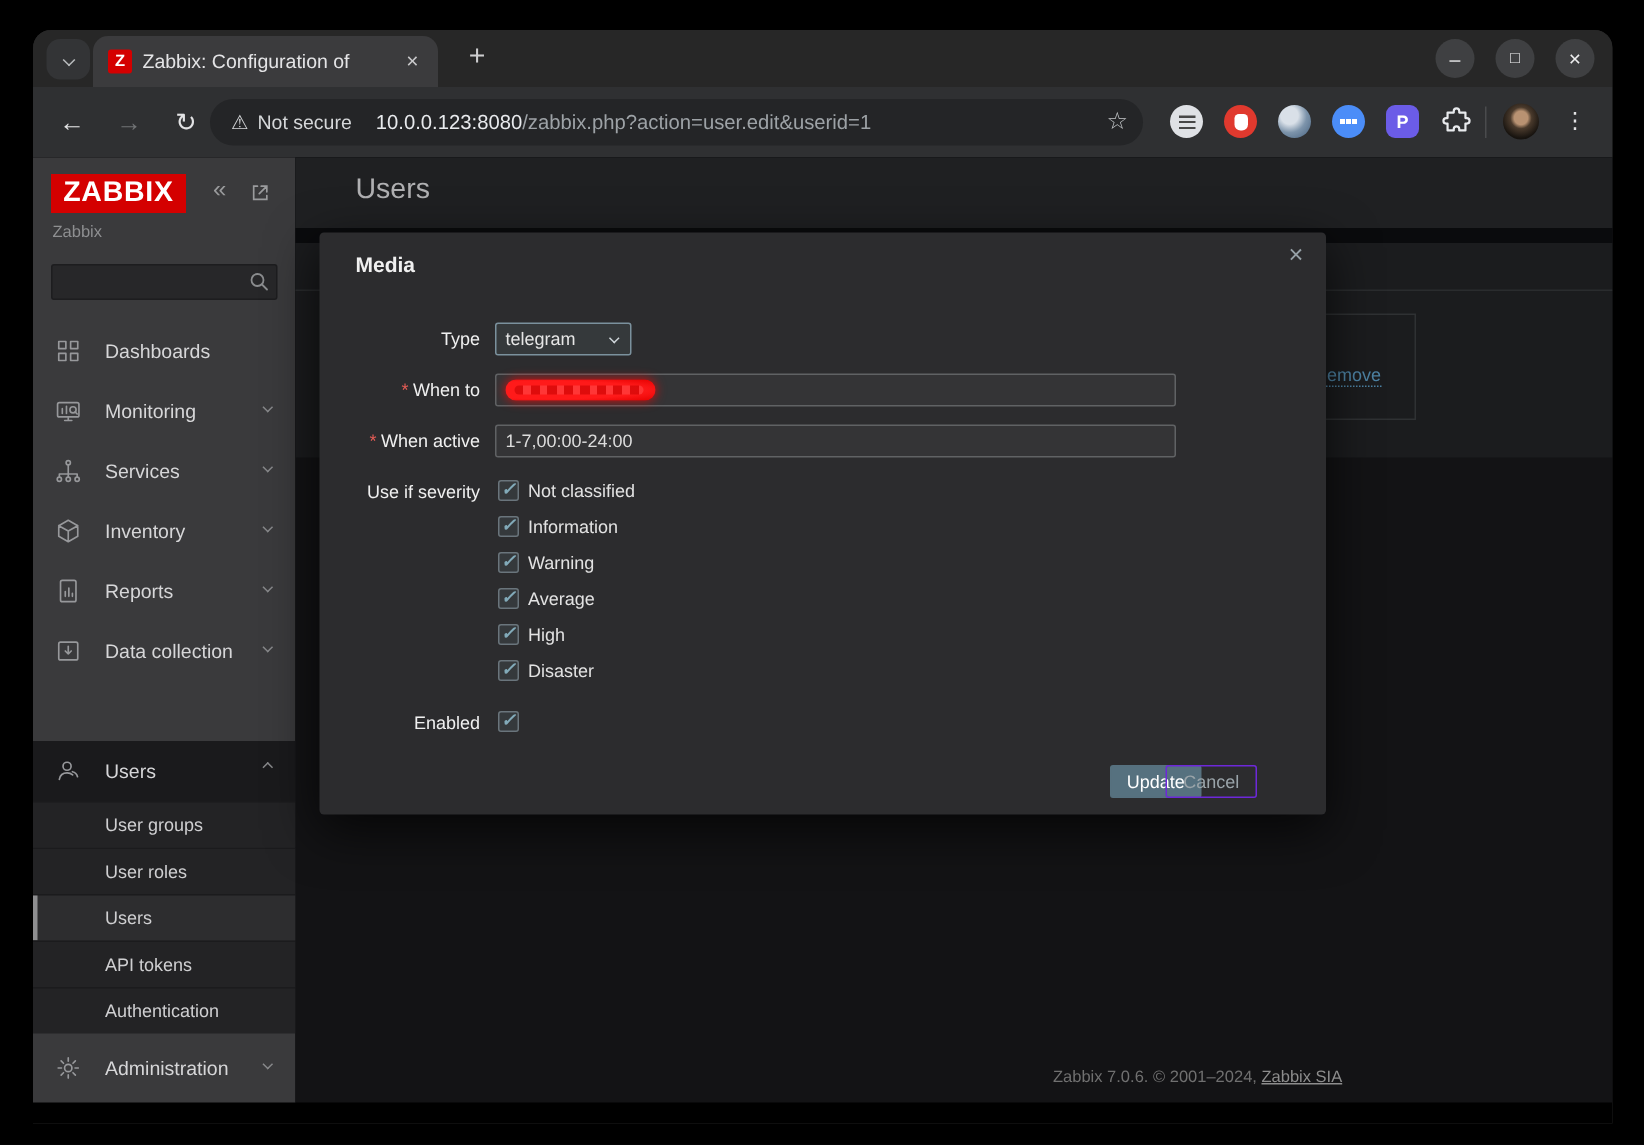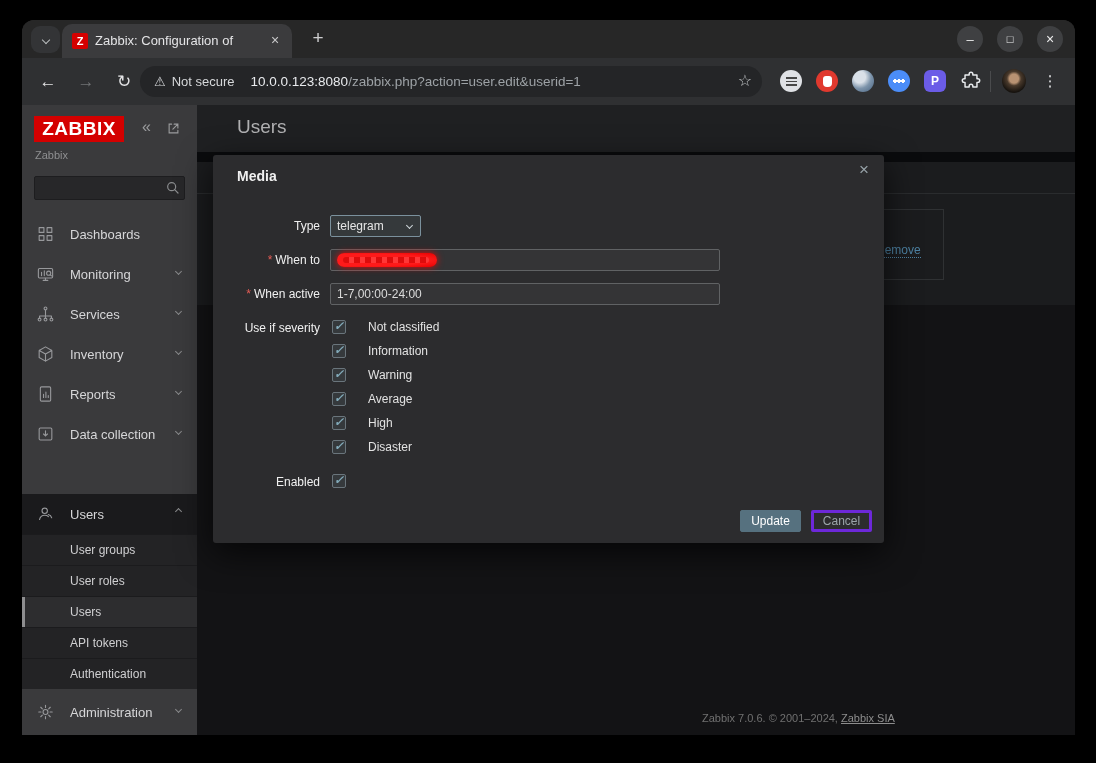--- a/index.html
+++ b/index.html
@@ -73,30 +73,30 @@
   .pgfooter{position:absolute;left:505px;top:607px;font-size:11px;color:#707070;white-space:nowrap}
   .pgfooter a{color:#8d8d8d;text-decoration:underline;cursor:pointer}
   
   .modal{position:absolute;left:191px;top:50px;width:671px;height:388px;background:#2c2c2e;border-radius:3px;box-shadow:0 10px 34px rgba(0,0,0,.7)}
   .mtitle{position:absolute;left:24px;top:13px;font-size:14px;font-weight:bold;color:#f0f0f0}
   .mclose{position:absolute;right:9px;top:4px;width:22px;height:22px;font-size:17px;color:#97a2a8;text-align:center;line-height:22px;cursor:pointer}
   .mlabel{position:absolute;left:0;width:107px;text-align:right;font-size:12px;color:#f0f0f0}
   .req{color:#e45c55;margin-right:3px}
   .select{position:absolute;left:117px;top:60px;width:91px;height:22px;background:#35393b;border:1px solid #7b919d;border-radius:2px;font-size:12px;color:#e6e6e6;line-height:20px;padding-left:6px;cursor:pointer}
   .selchev{position:absolute;right:8px;top:7px;width:5px;height:5px;border-color:#cfd6da}
-  .tinput{position:absolute;left:117px;width:390px;height:22px;background:#343436;border:1px solid #606264;border-radius:2px;font-size:12px;color:#dcdcdc;padding:0 6px;outline:none}
+  .tinput{position:absolute;left:117px;width:454px;height:22px;background:#343436;border:1px solid #606264;border-radius:2px;font-size:12px;color:#dcdcdc;padding:0 6px;outline:none}
   .redaction{position:absolute;left:124px;top:98px;width:100px;height:14px;border-radius:8px;background:radial-gradient(ellipse at 30% 50%,#ff1a1a 0 60%,#e60000 100%);box-shadow:0 0 7px rgba(255,0,0,.85);}
   .redaction::after{content:"";position:absolute;left:6px;top:4px;width:86px;height:6px;border-radius:3px;background:repeating-linear-gradient(90deg,#c40000 0 6px,#ff4d4d 6px 11px);opacity:.55}
   .sevrow{position:absolute;left:0;width:400px;height:16px}
   .cb{position:absolute;left:119px;top:0;width:14px;height:14px;background:#35393c;border:1px solid #6a757c;border-radius:2px;cursor:pointer}
   .cb .ck{position:absolute;left:1px;top:-2px;font-size:12px;font-weight:bold;color:#82aab9}
-  .cblabel{position:absolute;left:155px;top:0;font-size:12px;color:#e2e2e2}
+  .cblabel{position:absolute;left:139px;top:0;font-size:12px;color:#e2e2e2}
   .btn{position:absolute;top:355px;width:61px;height:22px;border-radius:2px;font-size:12px;cursor:pointer}
   .btn.update{left:527px;background:#56717f;border:1px solid #56717f;color:#fff}
-  .btn.cancel{left:598px;background:transparent;border:3px solid #6d28d9;color:#9aa4a9}
+  .btn.cancel{left:564px;background:transparent;border:1px solid #6d28d9;color:#9aa4a9}
 </style>
 </head>
 <body>
 
 <div class="window">
 
   <div class="tabstrip">
     <div class="tabsearch">
         <span class="chev"></span>
       </div>

